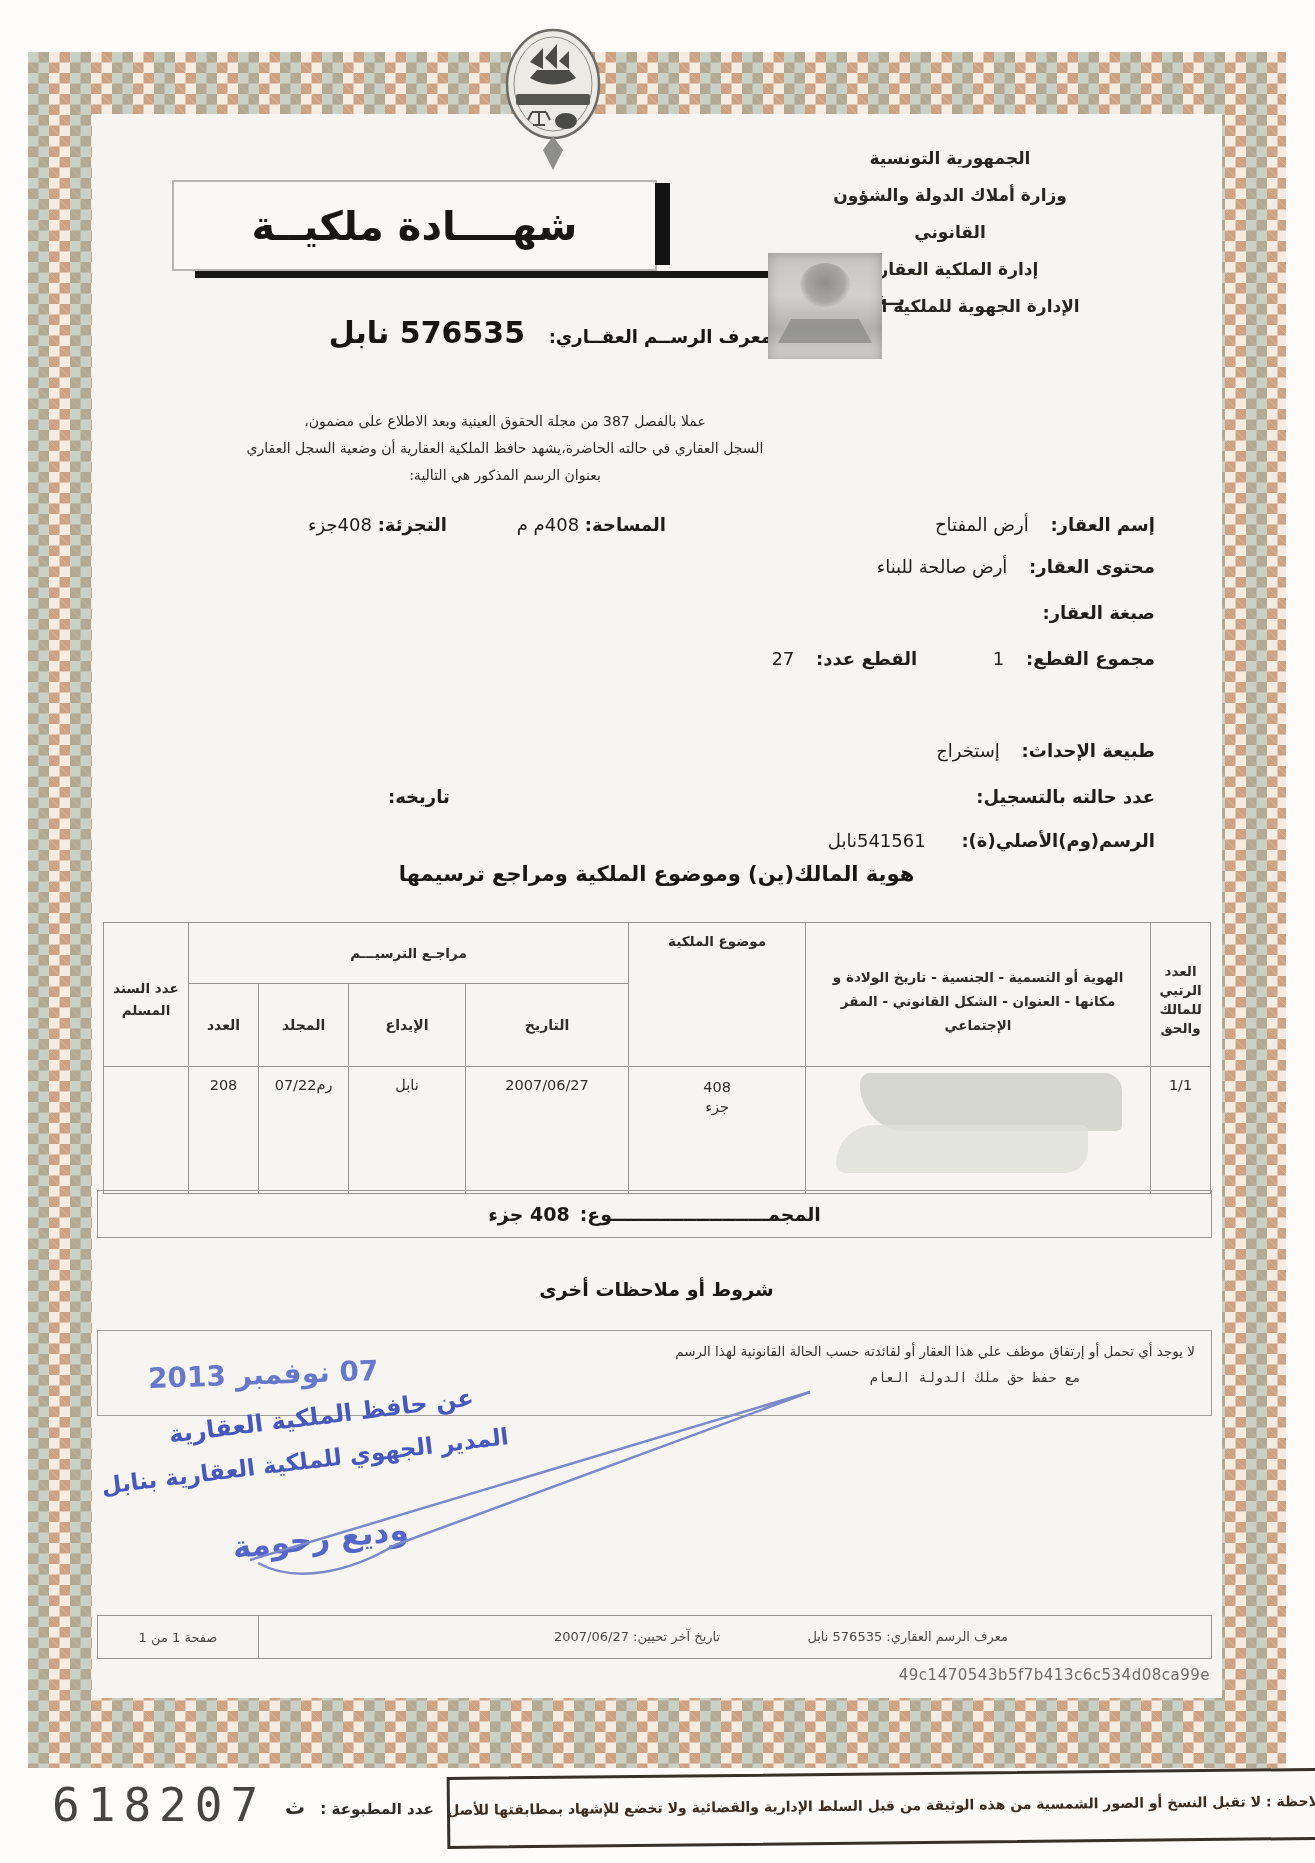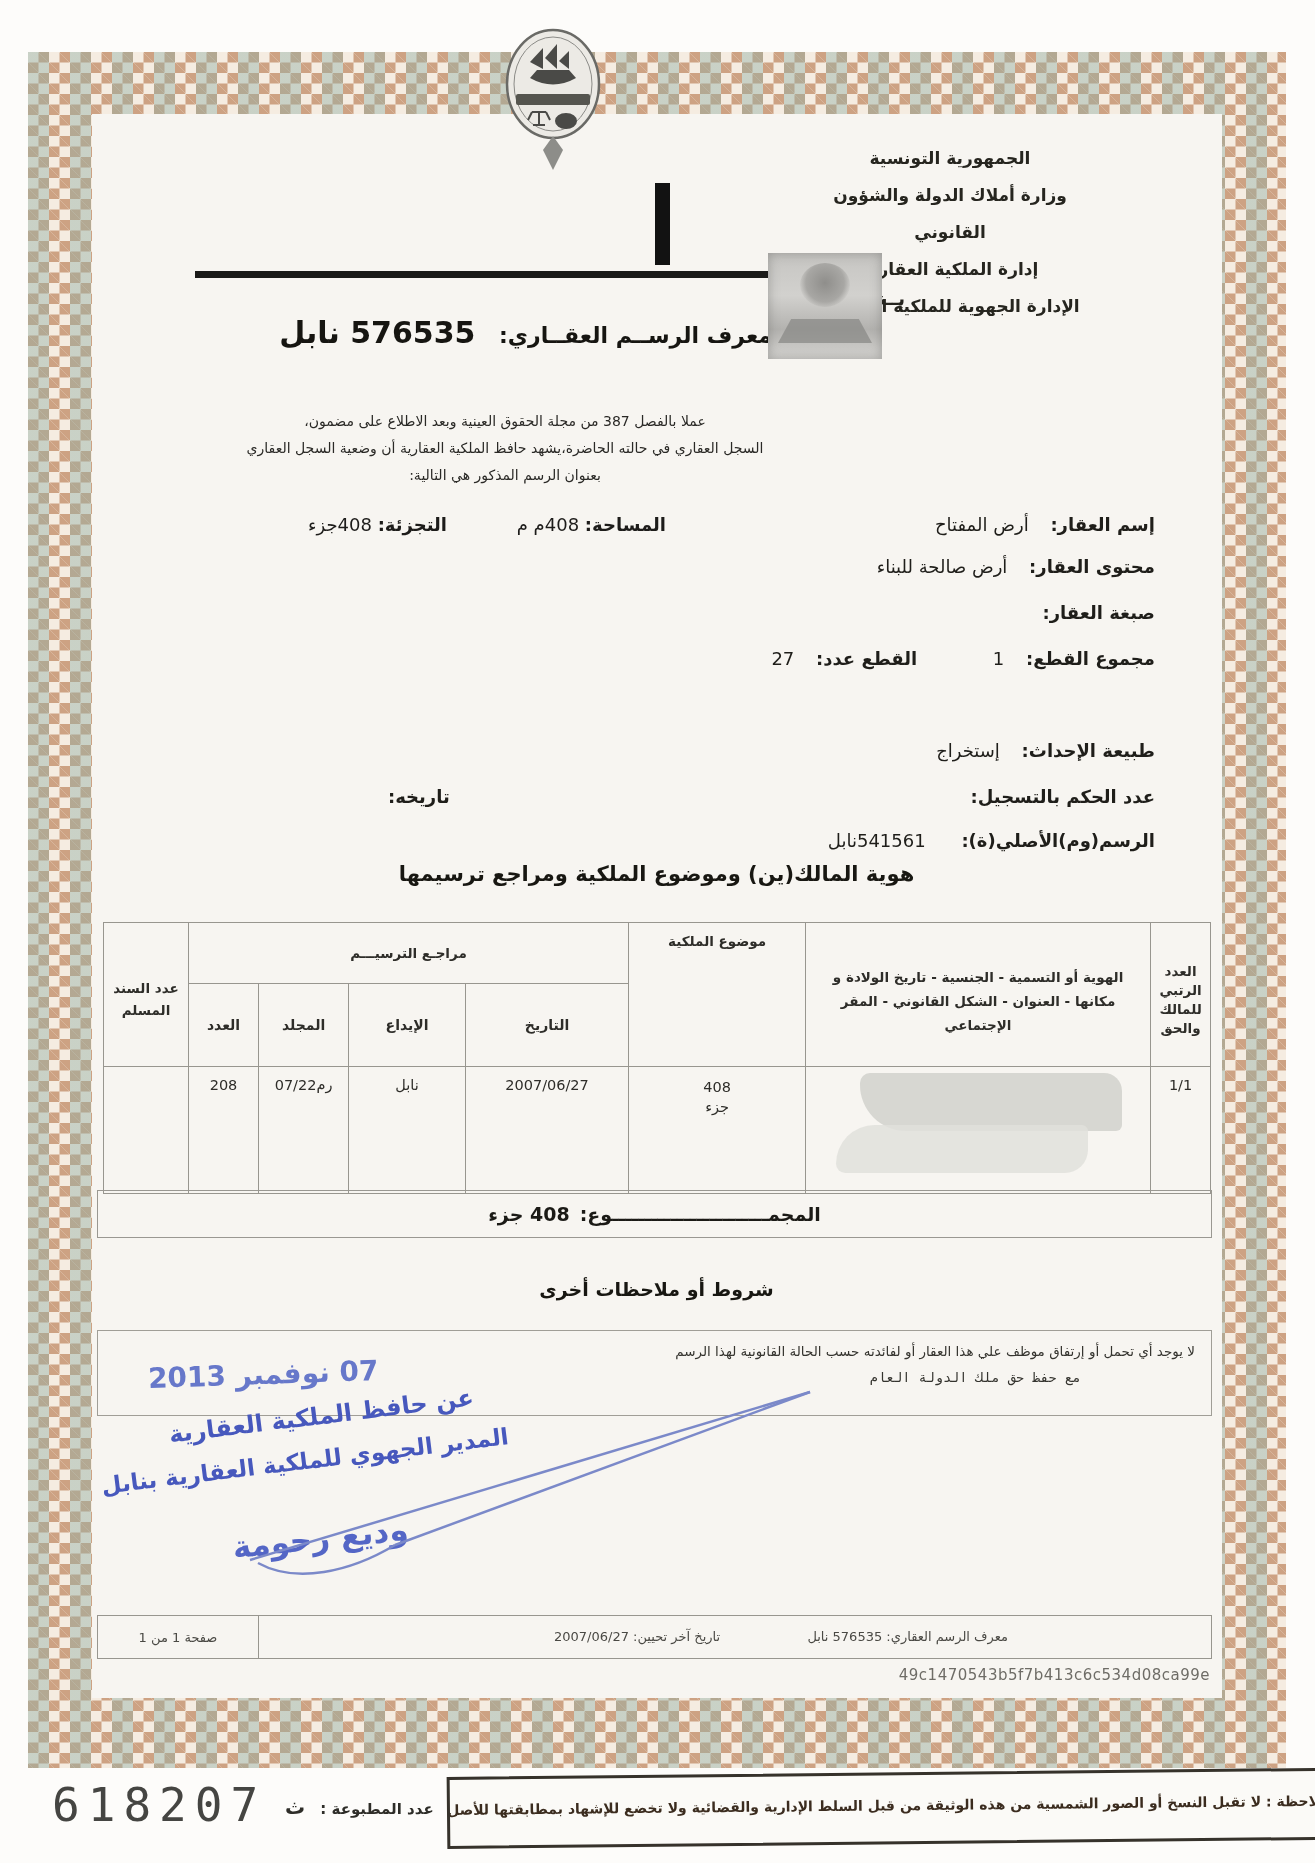--- a/index.html
+++ b/index.html
@@ -18,21 +18,21 @@
   
   .agency{left:800px;top:140px;width:300px;text-align:center;font-weight:bold;font-size:17px;line-height:37px;color:#26251f;}
   .agency-city{left:832px;top:288px;width:90px;text-align:center;font-weight:bold;font-size:18px;color:#26251f;}
   
   .title-box{left:172px;top:180px;width:481px;height:87px;border:2px solid #b8b5b0;background:#f9f8f5;display:flex;align-items:center;justify-content:center;}
   .title-box .t{font-size:40px;font-weight:bold;color:#181713;letter-spacing:1px;}
   .title-bar{left:655px;top:183px;width:15px;height:82px;background:#121212;}
   .title-rule{left:195px;top:271px;width:577px;height:7px;background:#1a1a18;}
   
   .propid{right:543px;top:315px;white-space:nowrap;font-weight:bold;color:#161511;}
-  .propid .lbl{font-size:22px;}
+  .propid .lbl{font-size:18px;}
   .propid .val{font-size:30px;margin-right:18px;letter-spacing:1px;}
   
   .wmark{left:768px;top:253px;width:114px;height:106px;background:linear-gradient(180deg,#c6c5c2 0%,#d2d1ce 40%,#b3b2af 72%,#d8d7d4 100%);box-shadow:inset 0 0 12px rgba(90,90,88,.45);}
   .wmark .dome{position:absolute;left:32px;top:10px;width:50px;height:44px;border-radius:50%;background:radial-gradient(circle at 50% 45%,#8f8e8b 0%,#a8a7a4 55%,rgba(170,169,166,0) 75%);}
   .wmark .hull{position:absolute;left:10px;bottom:16px;width:94px;height:24px;background:#8a8987;clip-path:polygon(0 100%,100% 100%,86% 0,14% 0);opacity:.75;}
   
   .intro{left:185px;top:408px;width:640px;text-align:center;font-size:14px;line-height:27px;color:#2a2926;}
   
   .f{right:160px;white-space:nowrap;font-size:18px;color:#1f1e1a;}
   .f .lbl{font-weight:bold;}
@@ -106,20 +106,23 @@
   </span>
 
   <div class="abs agency">
     <div>الجمهورية التونسية</div>
     <div>وزارة أملاك الدولة والشؤون القانوني</div>
     <div>إدارة الملكية العقارية</div>
     <div>الإدارة الجهوية للملكية العقارية</div>
   </div>
   <div class="abs agency-city">بــنابل</div>
 
+  <div class="abs title-box">
+    <span class="t">شهــــادة ملكيــة</span>
+  </div>
   <div class="abs title-bar"></div>
   <div class="abs title-rule"></div>
 
   <div class="abs propid">
     <span class="lbl">معرف الرســم العقــاري:</span>
     <span class="val">576535 نابل</span>
   </div>
 
   <div class="abs wmark">
     <div class="dome"></div>
@@ -157,21 +160,21 @@
     <span class="lbl">مجموع القطع:</span>
     <span class="val">1</span>
     <span class="val2 lbl">القطع عدد:</span>
     <span class="val">27</span>
   </div>
   <div class="abs f" style="top:740px">
     <span class="lbl">طبيعة الإحداث:</span>
     <span class="val">إستخراج</span>
   </div>
   <div class="abs f" style="top:786px">
-    <span class="lbl">عدد الحكم بالتسجيل:</span>
+    <span class="lbl">عدد حالته بالتسجيل:</span>
   </div>
   <div class="abs f" style="top:786px;right:auto;left:388px">
     <span class="lbl">تاريخه:</span>
   </div>
   <div class="abs f" style="top:830px">
     <span class="lbl">الرسم(وم)الأصلي(ة):</span>
     <span class="val" style="margin-right:30px">541561نابل</span>
   </div>
 
   <div class="abs sect-title" style="top:862px;font-size:21px">هوية المالك(ين) وموضوع الملكية ومراجع ترسيمها</div>

